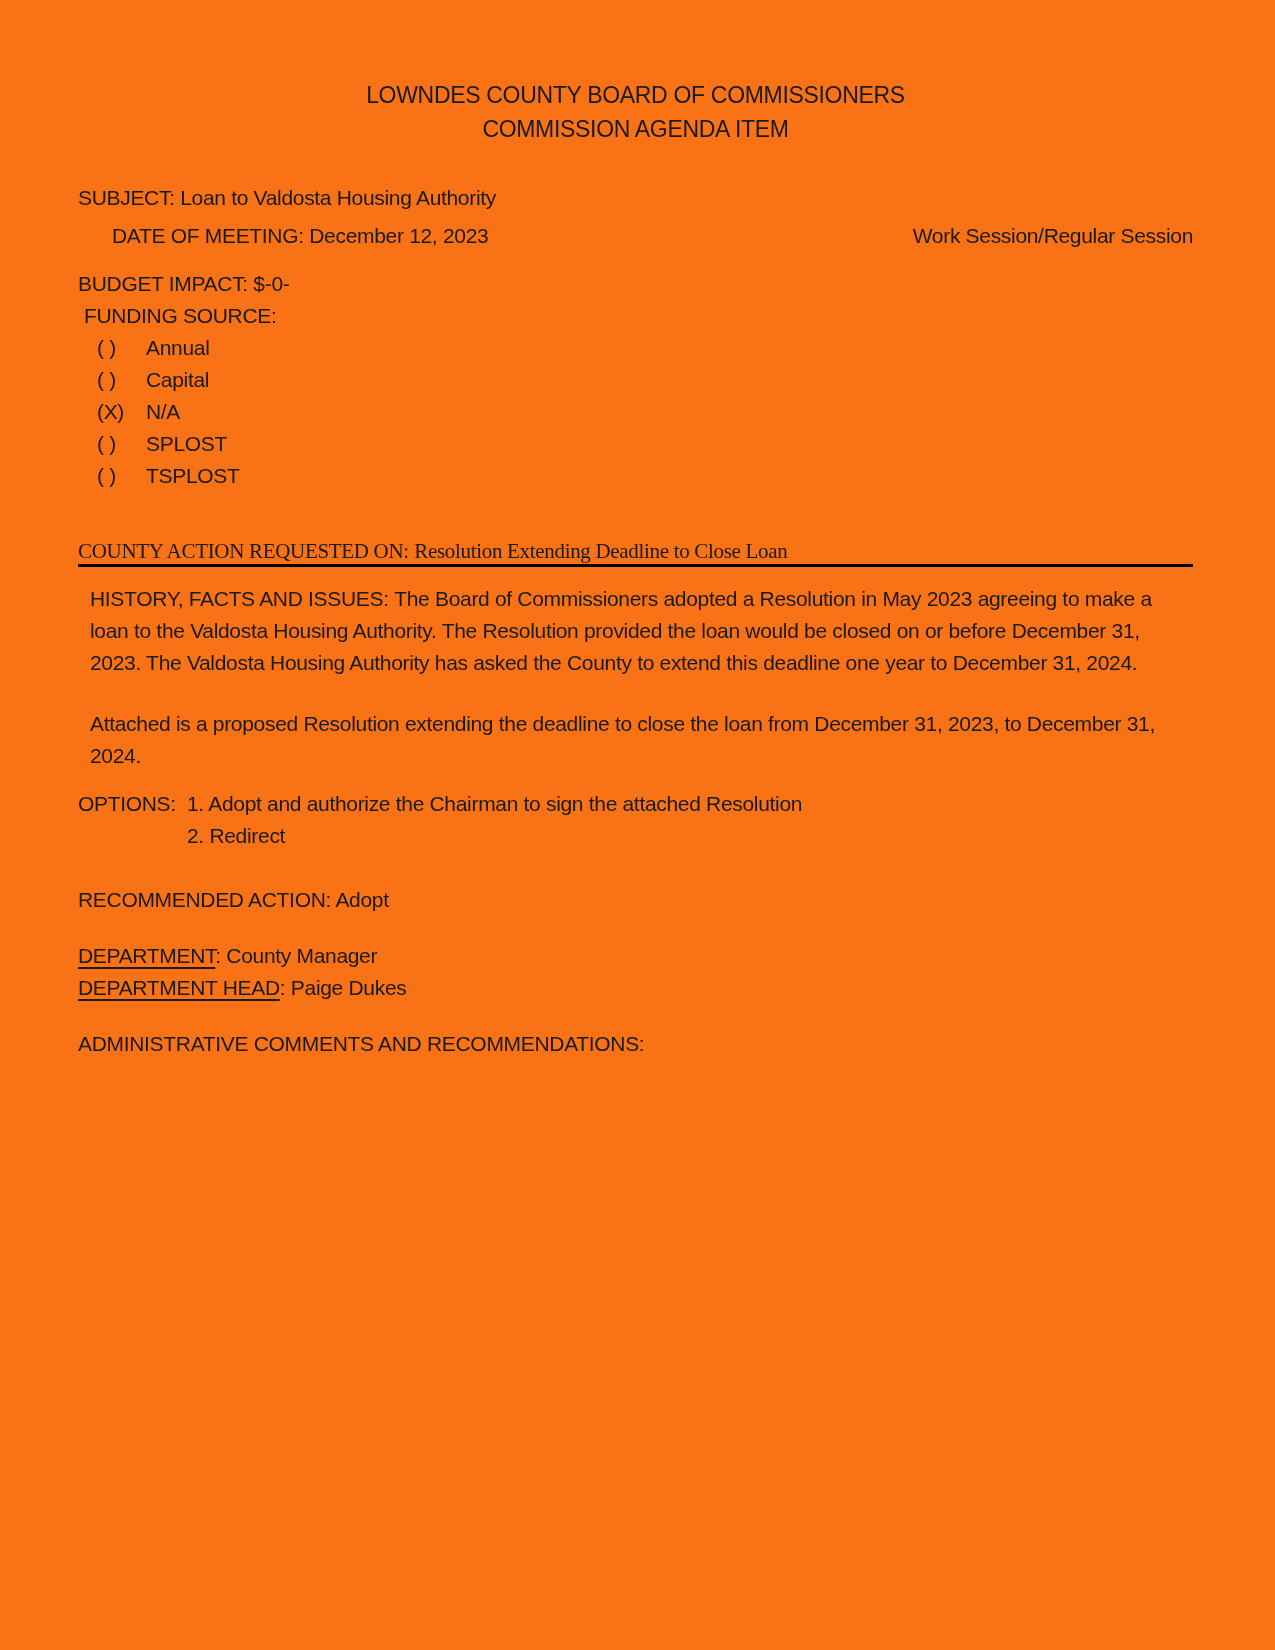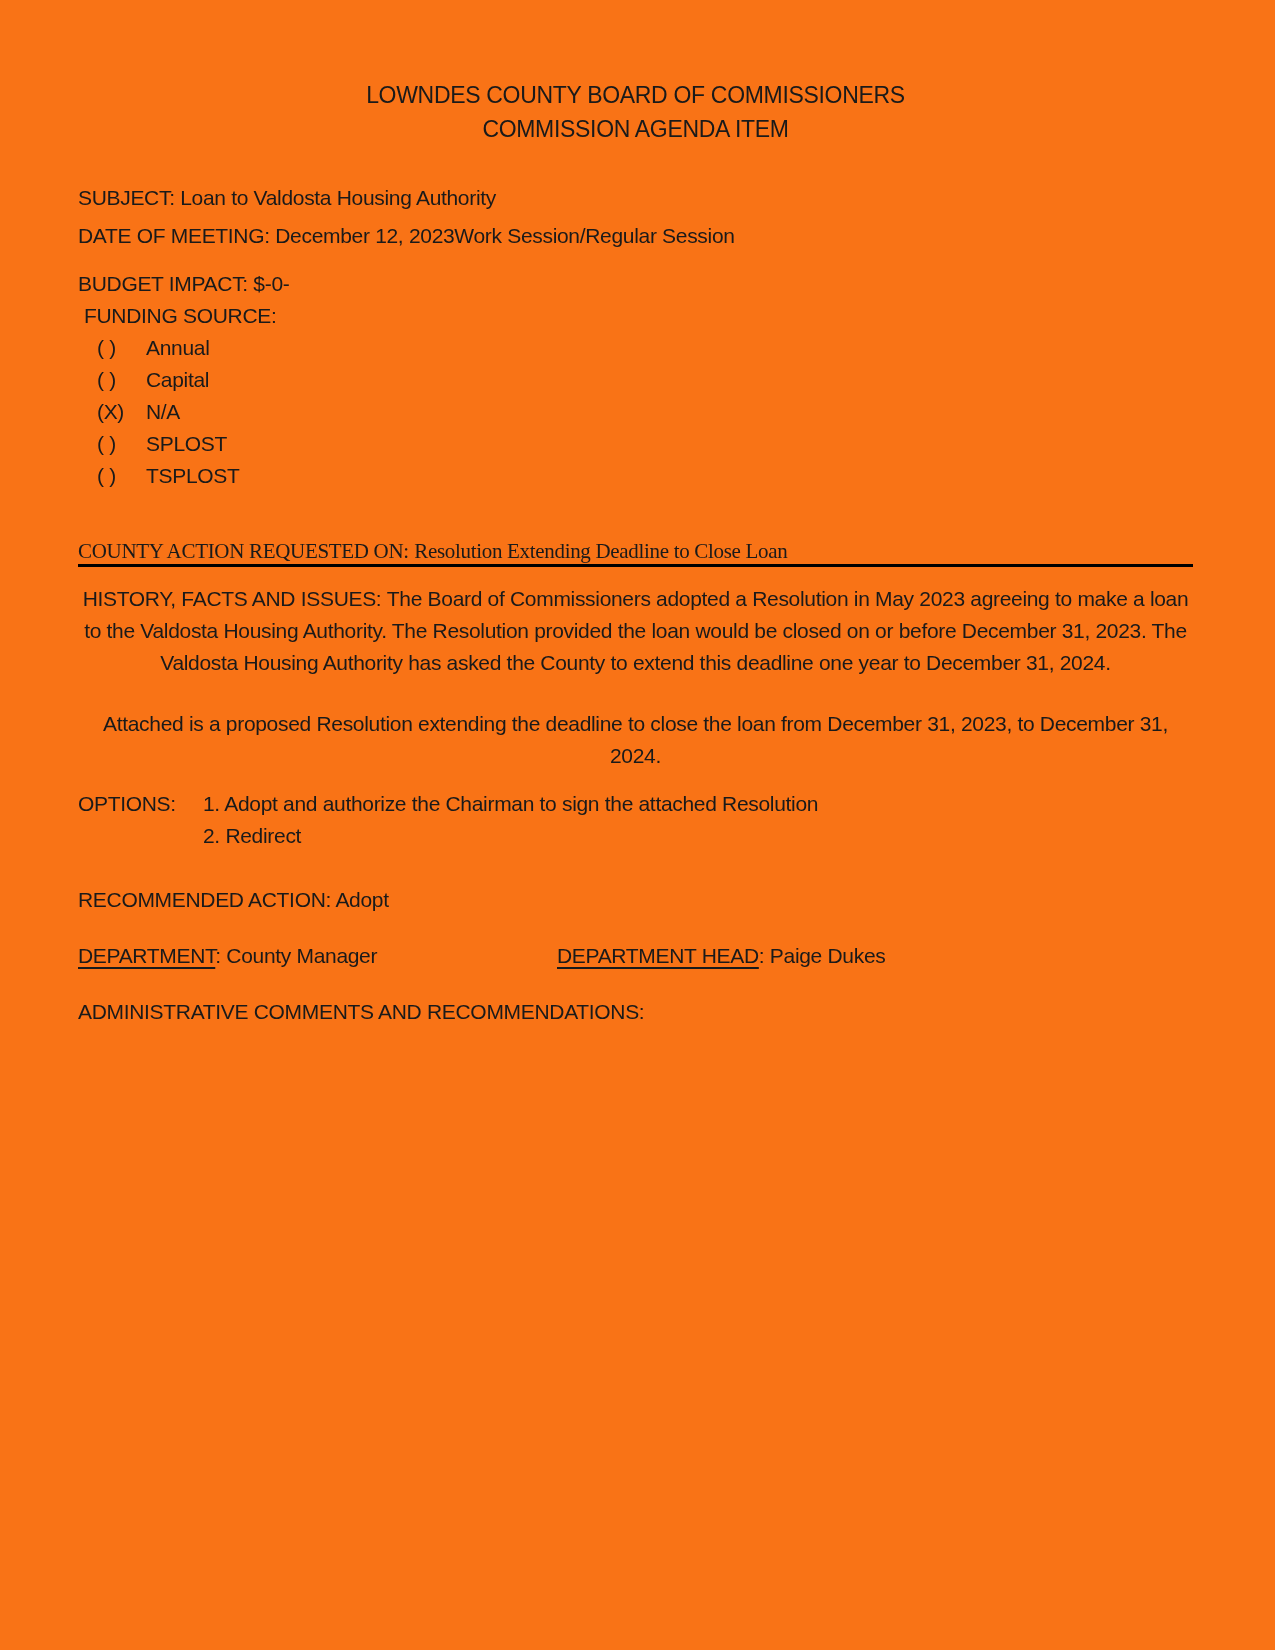--- a/index.html
+++ b/index.html
@@ -14,50 +14,50 @@
     line-height: 32px;
     letter-spacing: -0.015em;
     overflow: hidden;
   }
   .content { width: 1115px; margin-left: 78px; }
 
   .title-block { margin-top: 78px; text-align: center; font-size: 23px; line-height: 34px; }
 
   .subject-line { margin-top: 36px; }
 
-  .meta-row { margin-top: 6px; display: flex; align-items: baseline; }
+  .meta-row { margin-top: 6px; display: flex; justify-content: space-between; align-items: baseline; margin-left: 34px; }
 
   .budget-line { margin-top: 16px; }
   .funding-line { margin-left: 6px; }
 
   .funding-list { margin-left: 19px; }
   .funding-row { display: flex; height: 32px; line-height: 32px; }
   .funding-mark { width: 49px; }
 
   .county-action {
     margin-top: 46px;
     line-height: 26px;
     border-bottom: 3px solid #000000;
     padding-bottom: 0px;
     font-family: Liberation Serif, serif;
   }
 
-  .para { margin: 2px; text-align: center; }
+  .para { margin: 12px; }
   .history-para { margin-top: 16px; }
   .attached-para { margin-top: 29px; }
 
   .inline-label { margin-right: 0.26em; }
 
-  .options-row { margin-top: 16px; display: flex; gap: 16px; }
+  .options-row { margin-top: 16px; display: flex; }
   .options-label { width: 109px; flex: none; }
   .options-items { flex: 1; }
 
   .recommended-line { margin-top: 32px; }
 
-  .department-row { margin-top: 24px; display: flex; }
+  .department-row { margin-top: 24px; display: flex; flex-direction: column; }
   .dept-left { width: 479px; flex: none; }
   .u-label { text-decoration: underline; text-decoration-thickness: 2px; text-underline-offset: 4px; }
 
   .admin-line { margin-top: 24px; }
 </style>
 </head>
 <body>
 
 <div class="page">
   <div class="content">

